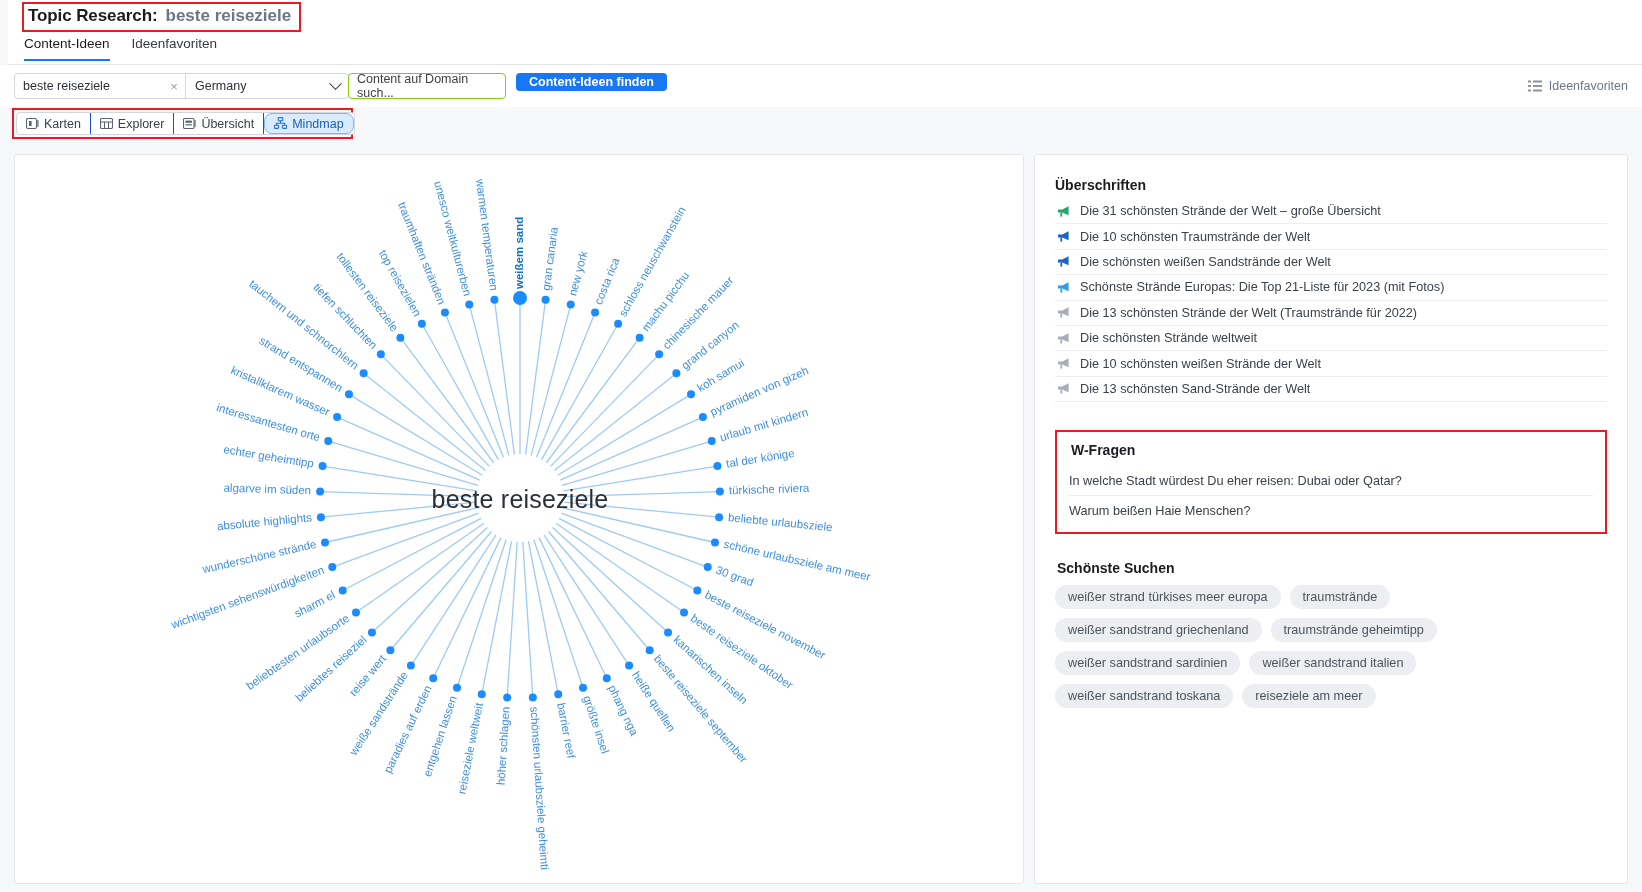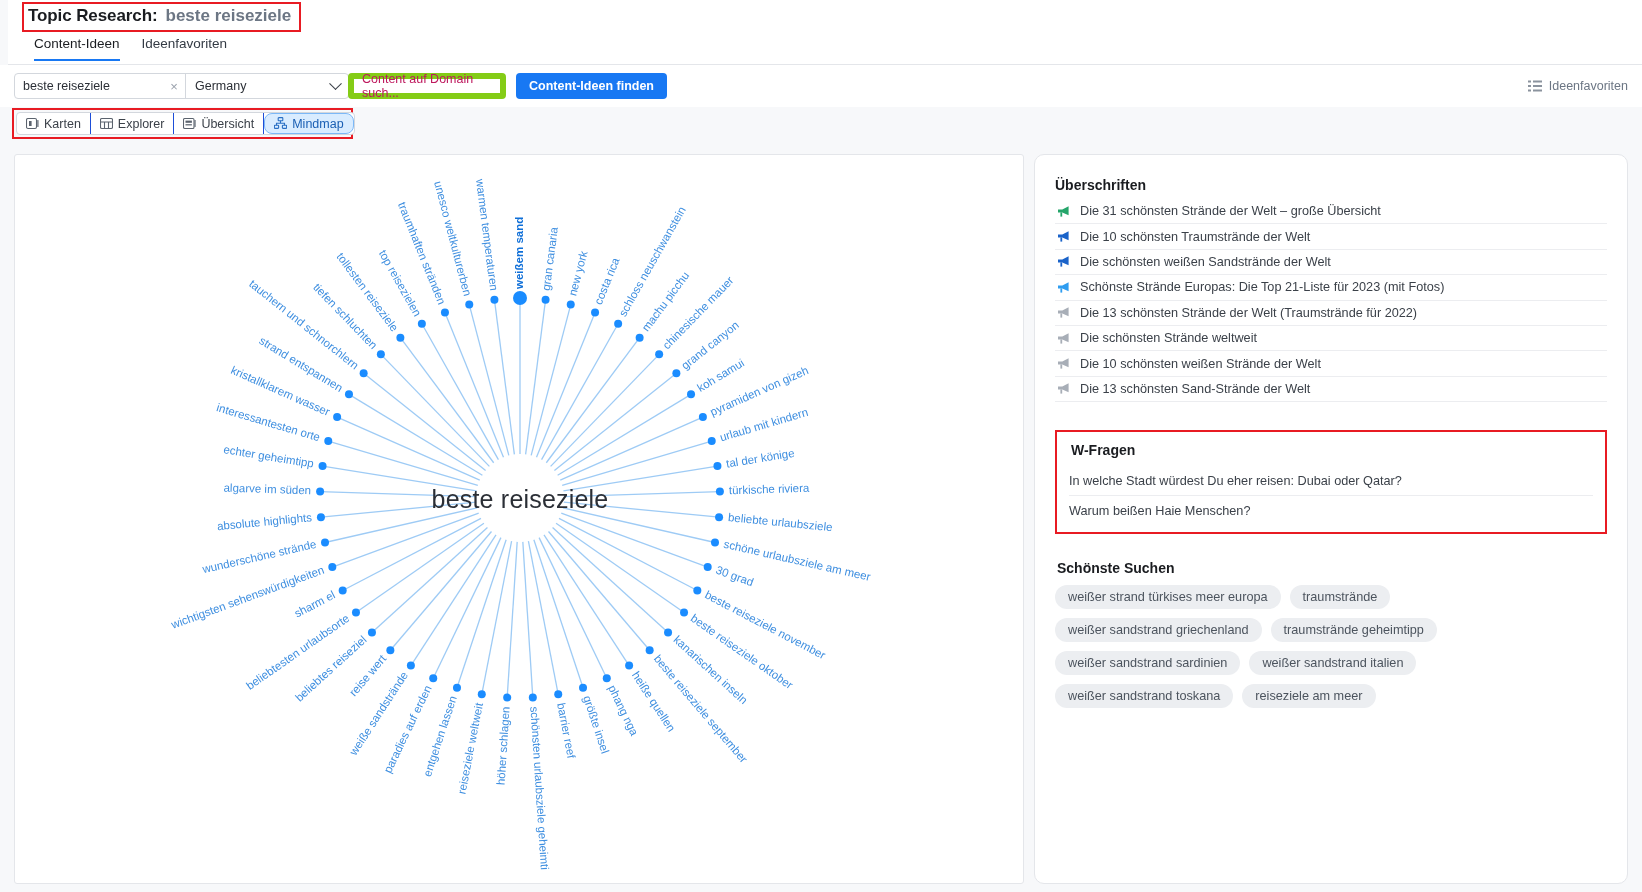--- a/index.html
+++ b/index.html
@@ -20,42 +20,42 @@
   .title-wrap {
     position: absolute; left: 14px; top: 2px;
     display: flex; align-items: baseline; gap: 8px;
     border: 2px solid #e81b23; padding: 2px 8px 4px 4px;
   }
   .title-main { font-size: 17px; font-weight: bold; color: #1a1c20; letter-spacing: -0.1px; }
   .title-kw { font-size: 17px; font-weight: bold; color: #6c7684; }
 
   .tabs { position: absolute; left: 16px; top: 36px; display: flex; gap: 22px; }
   .tab { font-size: 13.5px; color: #333a44; padding: 0 0 8px 0; cursor: pointer; }
-  .tab.active { color: #1a1c20; border-bottom: 2.5px solid #1878f3; margin-left: 10px; }
+  .tab.active { color: #1a1c20; border-bottom: 2.5px solid #1878f3; }
   .head-rule { position: absolute; left: 0; top: 64px; width: 1642px; height: 1px; background: #e4e6ea; }
 
   
   .searchbar { position: absolute; left: 0; top: 65px; width: 1642px; height: 42px; background: #ffffff; }
   .kw-group {
     position: absolute; left: 14px; top: 8px; height: 26px; display: flex;
     border: 1px solid #d3d7dd; border-radius: 4px; background: #fff; overflow: hidden;
   }
   .kw-input { width: 148px; display: flex; align-items: center; padding: 0 6px 0 8px; font-size: 12.5px; color: #2b2f36; }
   .kw-clear { width: 22px; display: flex; align-items: center; justify-content: center; color: #9aa1ac; font-size: 13px; cursor: pointer; }
   .kw-sep { width: 1px; background: #d3d7dd; }
   .kw-country { width: 162px; display: flex; align-items: center; justify-content: space-between; padding: 0 8px 0 9px; font-size: 12.5px; color: #2b2f36; cursor: pointer; }
   .chev { width: 9px; height: 9px; border-right: 1.8px solid #3b4149; border-bottom: 1.8px solid #3b4149; transform: rotate(45deg) translate(-2px,-2px); }
 
   .dom-input {
     position: absolute; left: 348px; top: 8px; width: 158px; height: 26px;
-    border: 6px solid #84cc16; border-radius: 4px; background: #fff;
-    display: flex; align-items: center; padding: 0 8px; font-size: 12.5px; color: #be185d;
+    border: 1px solid #84cc16; border-radius: 4px; background: #fff;
+    display: flex; align-items: center; padding: 0 8px; font-size: 12.5px; color: #404040;
   }
   .find-btn {
-    position: absolute; left: 516px; top: 8px; height: 26px; padding: 0 13px;
+    position: absolute; left: 516px; top: 8px; height: 18px; padding: 0 13px;
     background: #1878f3; border-radius: 4px; color: #fff; font-size: 12.5px; font-weight: bold;
     display: flex; align-items: center; cursor: pointer; border: none;
   }
   .fav-link {
     position: absolute; right: 14px; top: 8px; height: 26px;
     display: flex; align-items: center; gap: 7px; font-size: 12.5px; color: #6c7684; cursor: pointer;
   }
   .list-ico { display: block; }
 
   
@@ -82,21 +82,21 @@
   }
   .map-svg { position: absolute; left: 0; top: 0; }
   .center-label {
     position: absolute; left: 0; top: 330px; width: 1010px; text-align: center;
     font-size: 25px; color: #2b2f36; letter-spacing: 0.2px;
   }
 
   
   .side {
     position: absolute; left: 1034px; top: 8px; width: 594px; min-height: 730px;
-    background: #fff; border: 1px solid #e4e6ea; border-radius: 10px;
+    background: #fff; border: 1px solid #e4e6ea; border-radius: 3px;
     padding: 22px 20px 16px 20px;
   }
   .sec-title { font-size: 14px; font-weight: bold; color: #1a1c20; margin: 0 0 6px 0; }
   .hl-row {
     display: flex; align-items: center; gap: 9px; height: 25.4px;
     border-bottom: 1px solid #ecedf0; font-size: 12.7px; color: #3b4149;
     cursor: pointer; padding-left: 2px;
   }
   .mega { flex: 0 0 auto; }
 

